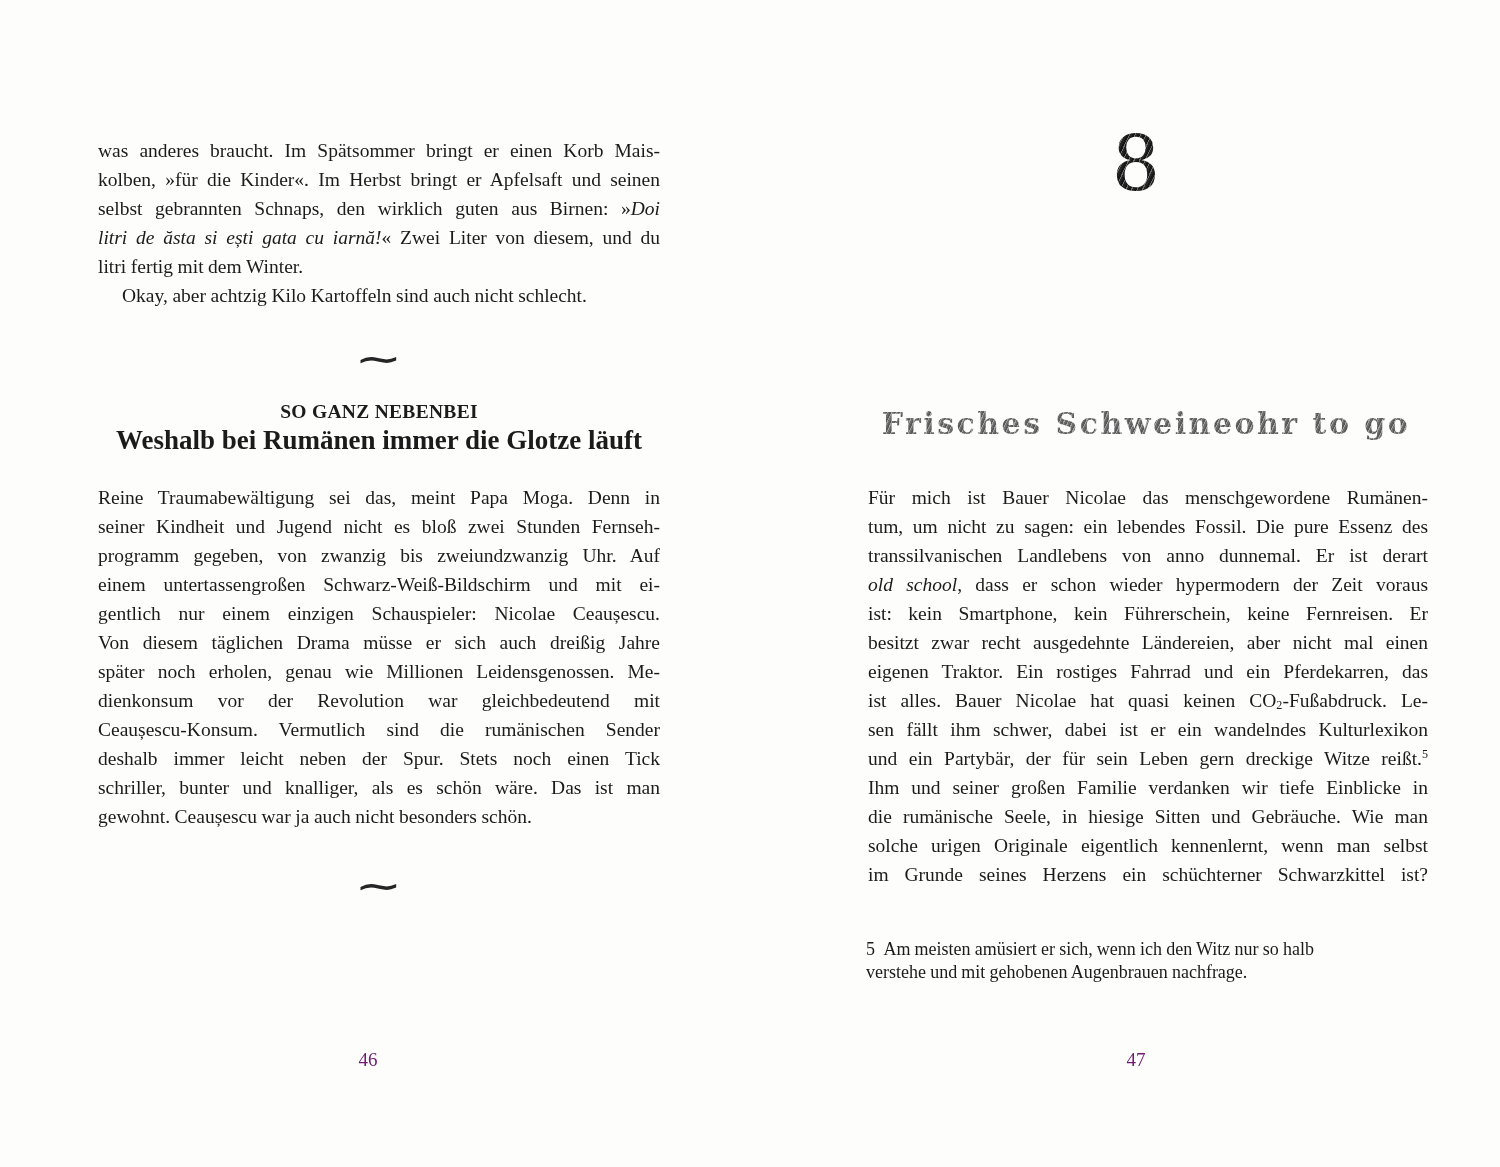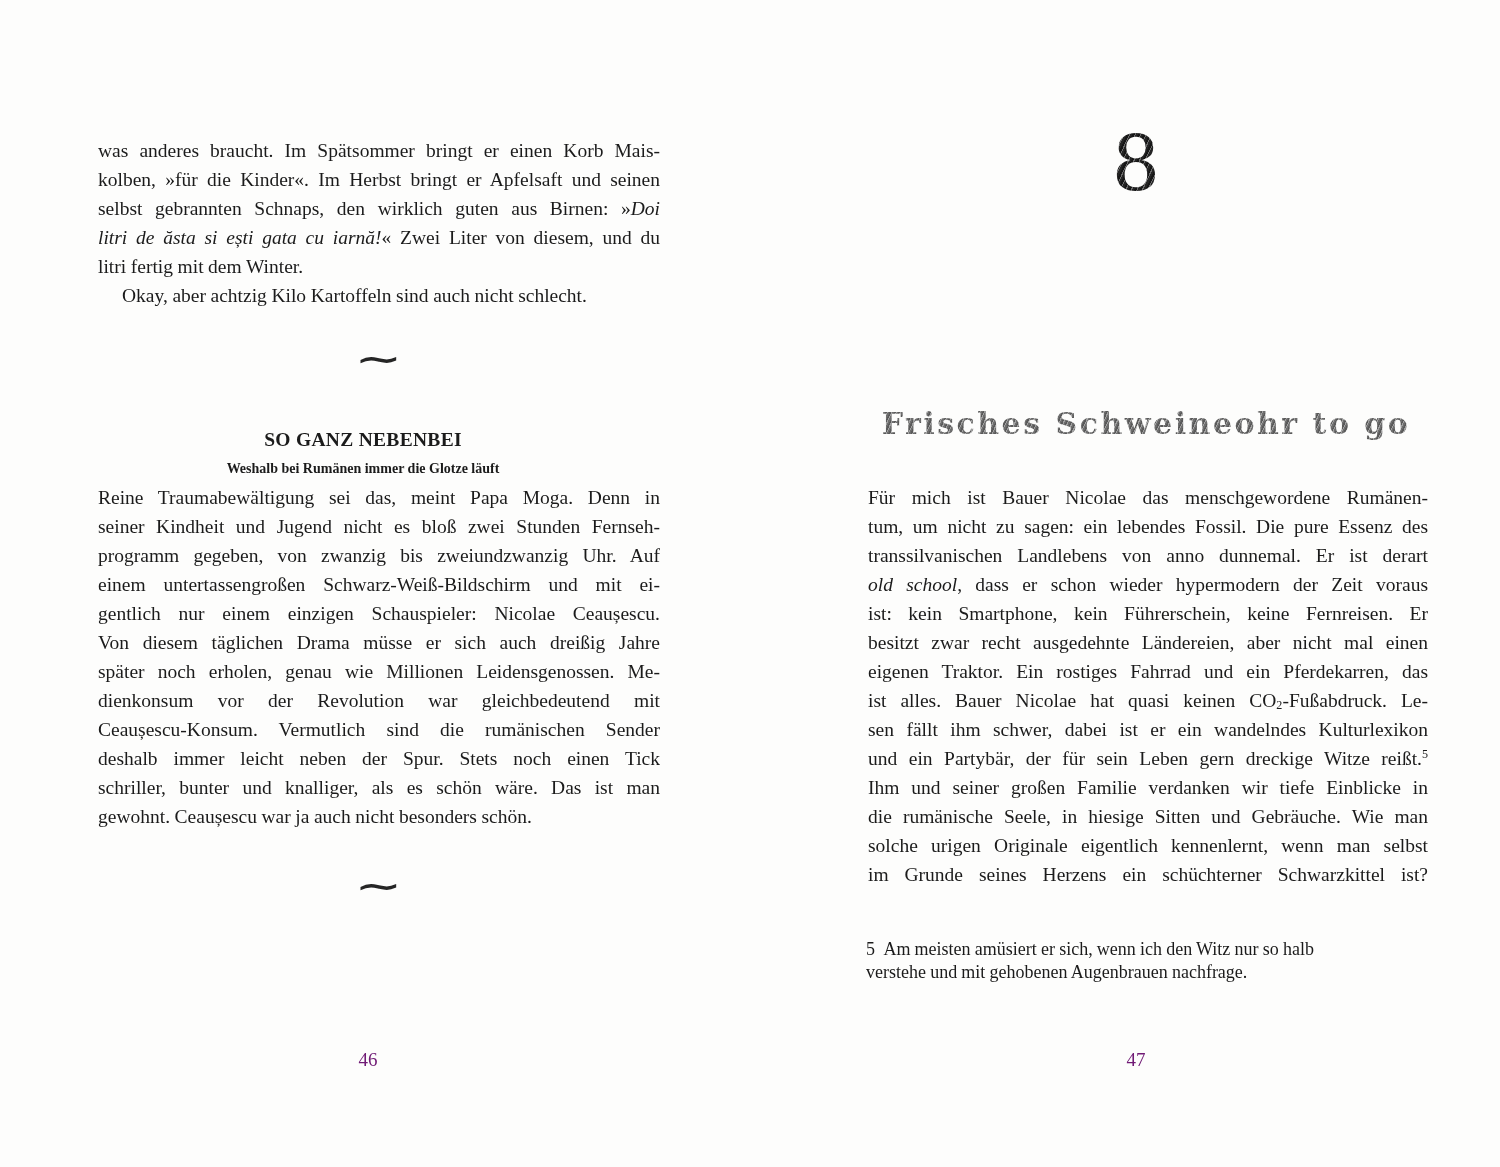--- a/index.html
+++ b/index.html
@@ -25,21 +25,21 @@
 
   i { font-style: italic; }
   sup { font-size: 0.62em; line-height: 0; vertical-align: baseline; position: relative; top: -0.55em; }
   sub { font-size: 0.62em; line-height: 0; vertical-align: baseline; position: relative; top: 0.2em; }
 
   .tilde { text-align: center; font-size: 30px; line-height: 44px; color: #252525; }
   .tilde span { display: inline-block; transform: scaleX(1.9) scaleY(1.15); font-weight: 700; }
 
   .heading { text-align: center; line-height: 29px; }
   .heading .kicker { font-weight: 700; font-size: 19.5px; letter-spacing: 0.3px; }
-  .heading .subtitle { font-weight: 700; font-size: 14px; }
+  .heading .subtitle { font-weight: 700; font-size: 27px; }
 
   .chapter-number {
     text-align: center; font-size: 76px; line-height: 1; font-weight: 400;
     font-family: "DejaVu Serif", "Liberation Serif", serif;
     color: #2a2a2a;
   }
   @supports ((-webkit-background-clip: text) or (background-clip: text)) {
     .chapter-number {
       background: repeating-linear-gradient(115deg, #161616 0 2px, #6a6a6a 2px 3px, #242424 3px 5px);
       -webkit-background-clip: text; background-clip: text; color: transparent;
@@ -80,21 +80,21 @@
         </div>
       <div class="para indent">
           <div class="line">Okay, aber achtzig Kilo Kartoffeln sind auch nicht schlecht.</div>
         </div>
     </div>
 
     <div class="block tilde" style="left:98px; top:337px; width:562px;">
       <span>∼</span>
     </div>
 
-    <div class="block heading" style="left:82px; top:397px; width:562px;margin-top:28px;">
+    <div class="block heading" style="left:98px; top:397px; width:562px;">
       <div class="kicker">SO GANZ NEBENBEI</div>
       <div class="subtitle">Weshalb bei Rumänen immer die Glotze läuft</div>
     </div>
 
     <div class="block para" style="left:98px; top:483px; width:562px;">
         <div class="line">Reine Traumabewältigung sei das, meint Papa Moga. Denn in</div>
         <div class="line">seiner Kindheit und Jugend nicht es bloß zwei Stunden Fernseh-</div>
         <div class="line">programm gegeben, von zwanzig bis zweiundzwanzig Uhr. Auf</div>
         <div class="line">einem untertassengroßen Schwarz-Weiß-Bildschirm und mit ei-</div>
         <div class="line">gentlich nur einem einzigen Schauspieler: Nicolae Ceaușescu.</div>

